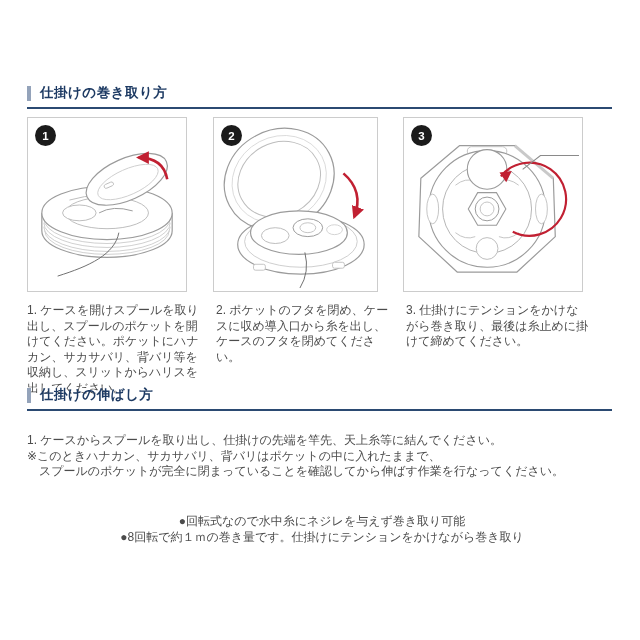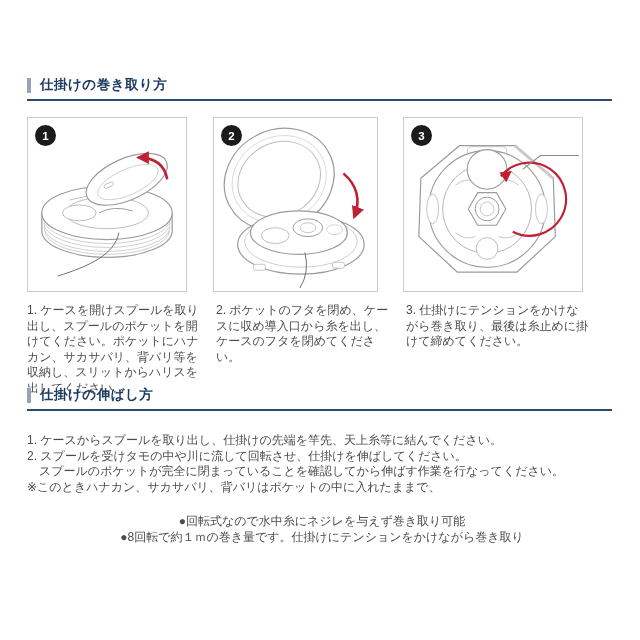--- a/index.html
+++ b/index.html
@@ -28,21 +28,21 @@
   .caption{
     position:absolute;top:303px;font-size:12px;line-height:15.6px;color:#4c4c4c;
     text-align:left;
   }
   .textblock{position:absolute;left:27px;width:590px;}
   .textblock div{font-size:12px;line-height:15.6px;color:#4c4c4c;white-space:pre-wrap;}
 </style>
 </head>
 <body>
 
-<div class="section-header" style="top:76px;align-items:center;">
+<div class="section-header" style="top:84px;align-items:center;">
   <span class="accent-bar"></span>
   <span class="section-title">仕掛けの巻き取り方</span>
 </div>
 
 <div class="panel" style="left:27px;width:160px;">
   <div class="badge">1</div>
   <svg viewBox="0 0 160 175">
     <defs>
       <marker id="ah1" viewBox="0 0 10 10" refX="8" refY="5" markerWidth="5" markerHeight="5" orient="auto">
         <path d="M0,0 L10,5 L0,10 z" fill="#c12032"></path>
@@ -140,21 +140,20 @@
 <div class="caption" style="left:216px;width:182px;">2. ポケットのフタを閉め、ケースに収め導入口から糸を出し、ケースのフタを閉めてください。</div>
 <div class="caption" style="left:406px;width:182px;">3. 仕掛けにテンションをかけながら巻き取り、最後は糸止めに掛けて締めてください。</div>
 
 <div class="section-header" style="top:386px;">
   <span class="accent-bar"></span>
   <span class="section-title">仕掛けの伸ばし方</span>
 </div>
 
 <div class="textblock" style="top:433px;">
   <div>1. ケースからスプールを取り出し、仕掛けの先端を竿先、天上糸等に結んでください。</div>
-  <div>2. スプールを受けタモの中や川に流して回転させ、仕掛けを伸ばしてください。</div>
+  <div>※このときハナカン、サカサバリ、背バリはポケットの中に入れたままで、</div>
   <div>　スプールのポケットが完全に閉まっていることを確認してから伸ばす作業を行なってください。</div>
-  <div>※このときハナカン、サカサバリ、背バリはポケットの中に入れたままで、</div>
 </div>
 
 <div class="textblock" style="top:514px;text-align:center;">
   <div>●回転式なので水中糸にネジレを与えず巻き取り可能</div>
   <div>●8回転で約１ｍの巻き量です。仕掛けにテンションをかけながら巻き取り</div>
 </div>
 
 </body></html>

